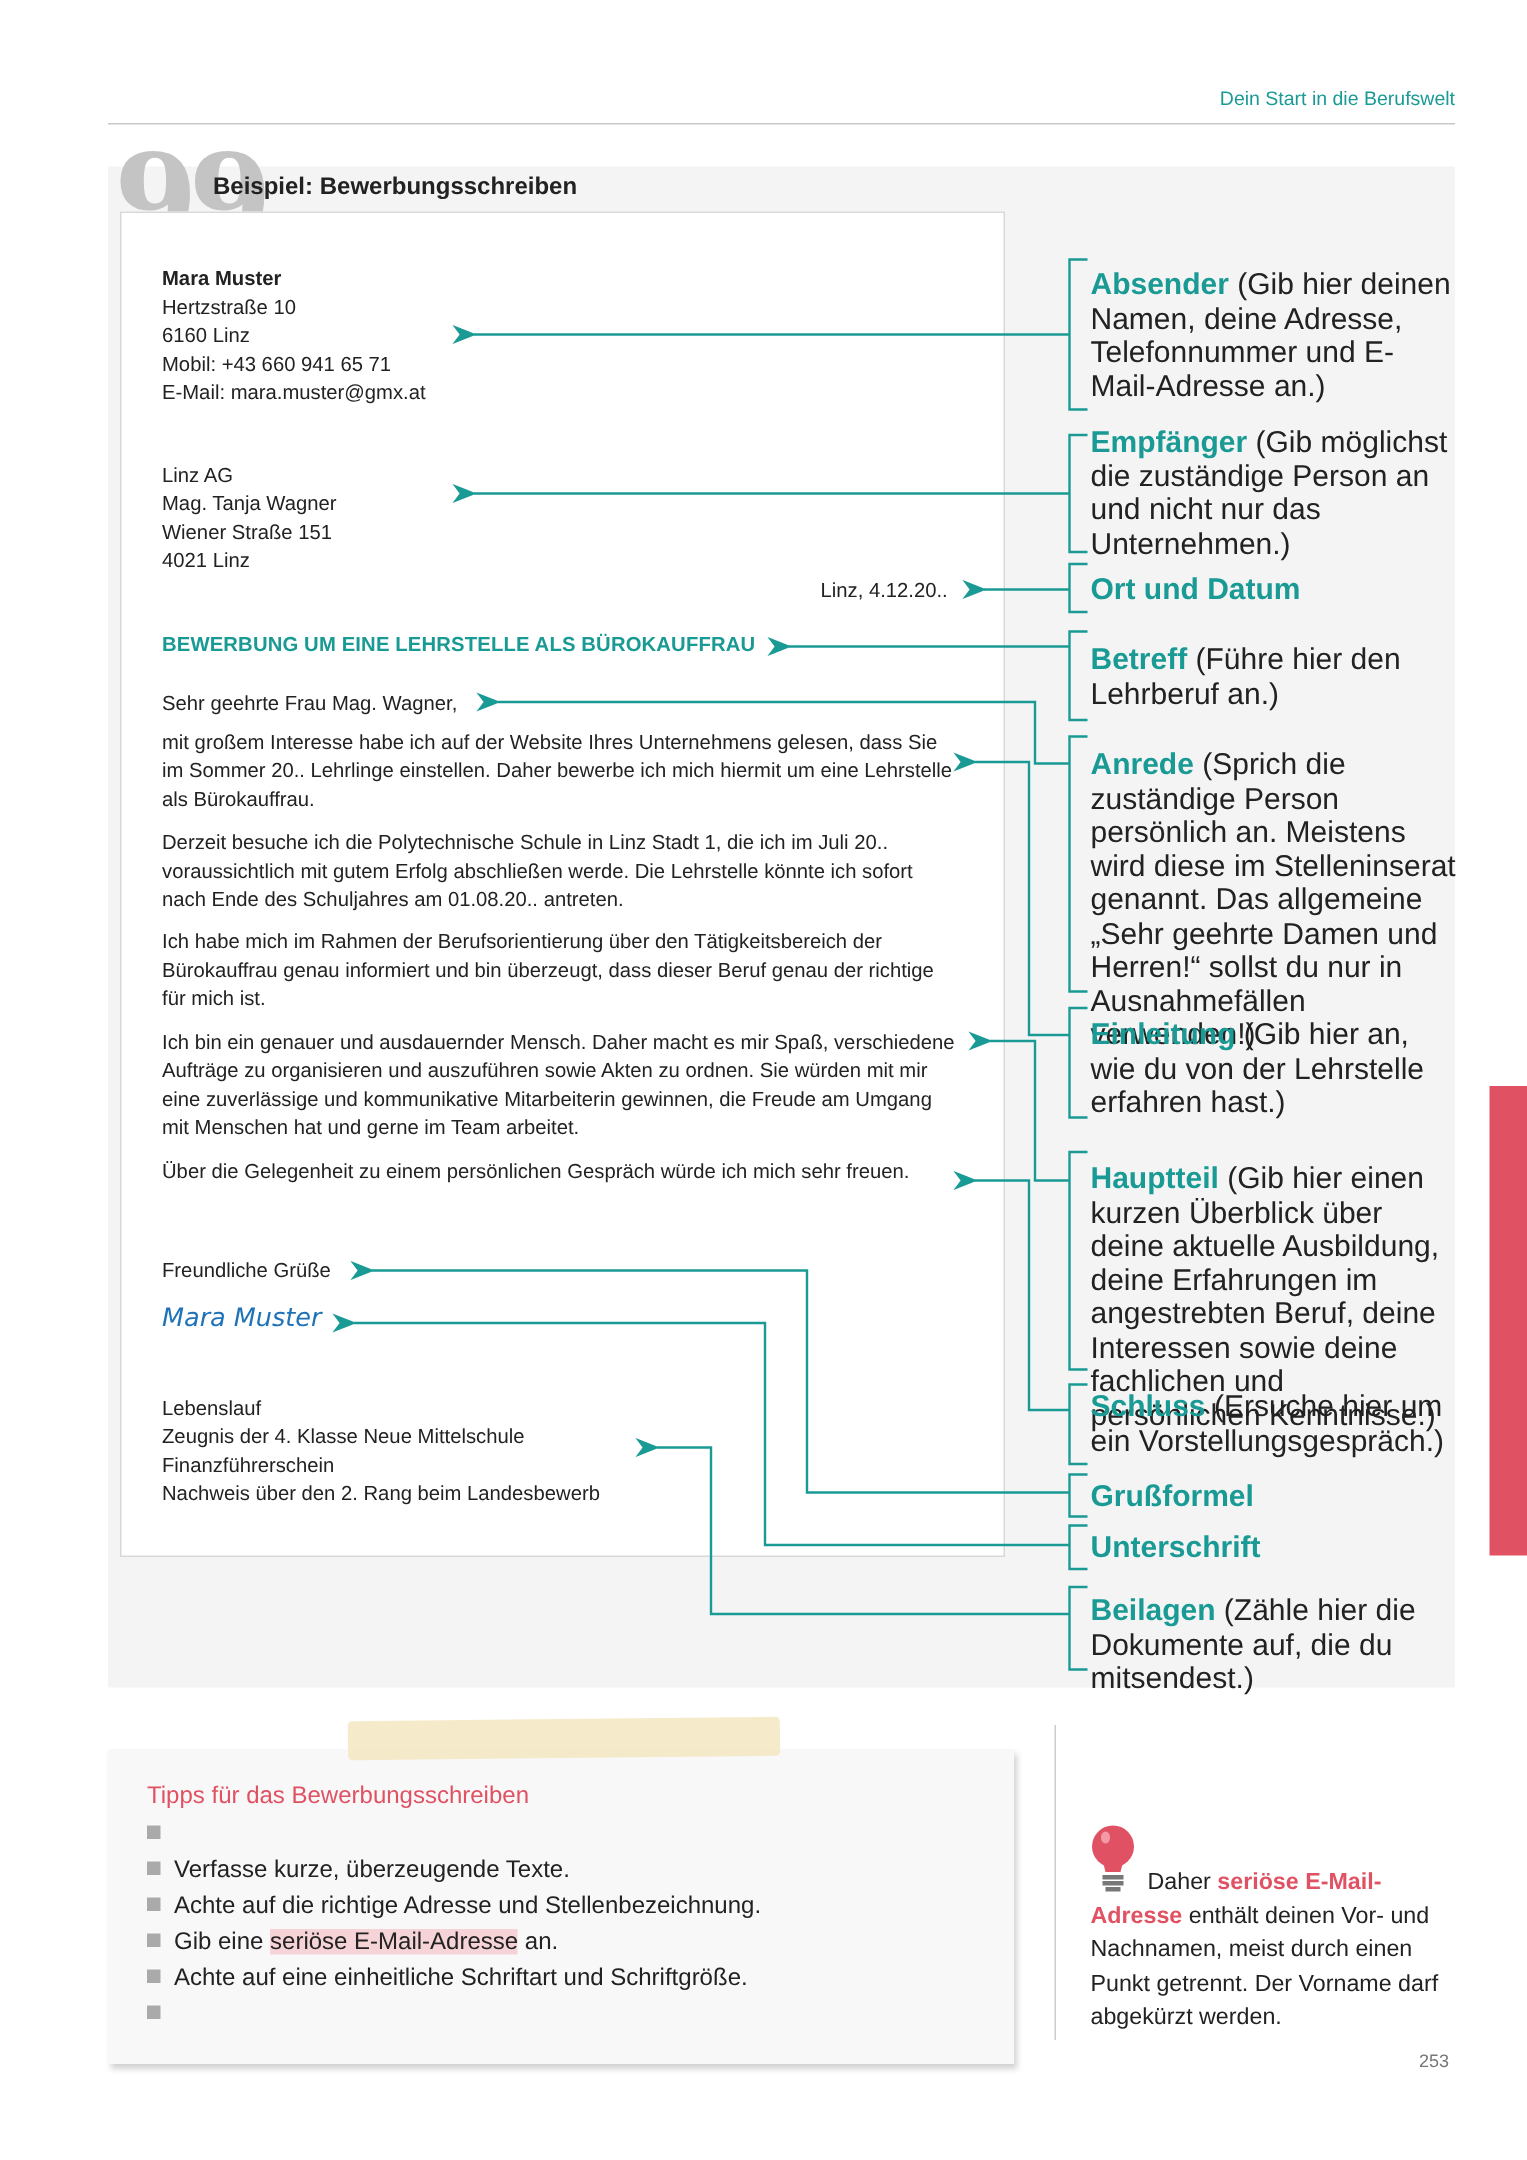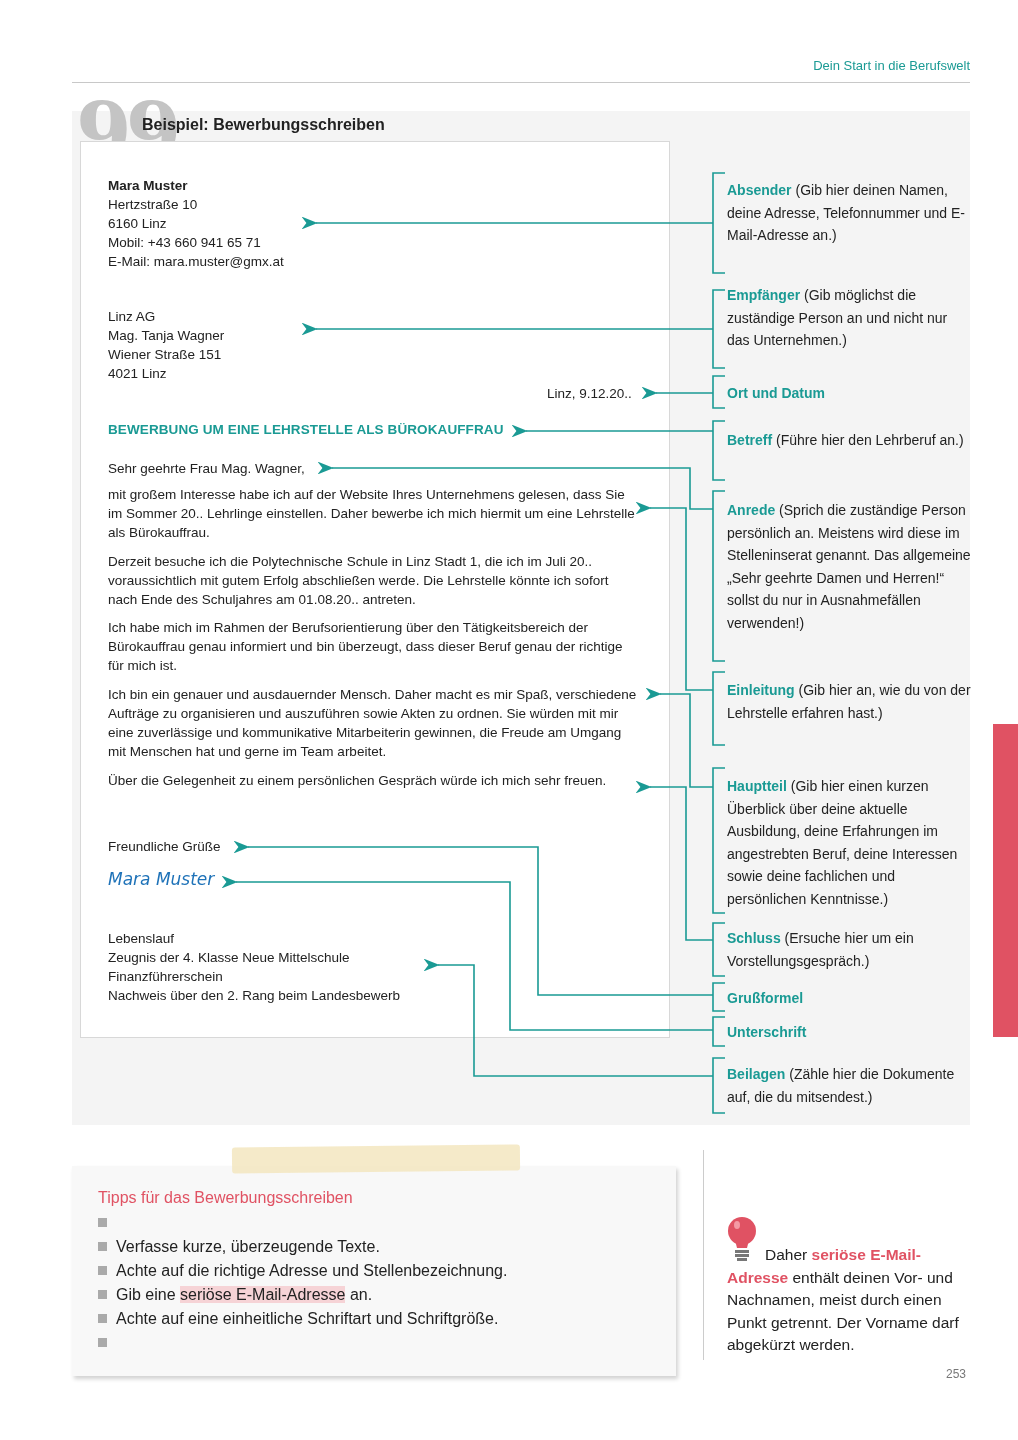--- a/index.html
+++ b/index.html
@@ -10,21 +10,21 @@
   #example-panel{left:72px;top:111px;width:898px;height:1014px;background:#f4f4f4;}
   #quote-icon{left:76px;top:92px;font-family:"DejaVu Serif",serif;font-size:80px;line-height:80px;color:#c4c4c4;font-weight:bold;letter-spacing:-6px;}
   #example-title{left:142px;top:116px;font-size:16px;font-weight:bold;color:#222;}
   #letter{left:80px;top:141px;width:588px;height:895px;background:#fff;border:1px solid #d8d8d8;}
   .lt{position:absolute;font-size:13.5px;line-height:19px;color:#222;}
   .lp{position:absolute;left:108px;width:530px;font-size:13.5px;line-height:19px;color:#222;}
   #sender-name{font-weight:bold;}
   #subject{left:108px;top:422px;font-size:13.5px;font-weight:bold;color:#1a9a94;letter-spacing:0.1px;}
   #signature{left:108px;top:869px;font-family:"DejaVu Sans",sans-serif;font-style:italic;font-size:17px;color:#1e72b8;}
   #connectors{left:0;top:0;width:1018px;height:1440px;pointer-events:none;}
-  .lbl{position:absolute;left:727px;width:245px;font-size:14px;line-height:22.5px;color:#222;}
+  .lbl{position:absolute;left:727px;width:245px;font-size:20px;line-height:22.5px;color:#222;}
   .lbl b{color:#1a9a94;}
   #side-tab{left:993px;top:724px;width:25px;height:313px;background:#e05263;}
   #tips-box{left:72px;top:1166px;width:604px;height:210px;background:#f8f8f8;box-shadow:2px 3px 4px rgba(0,0,0,0.18);}
   #tape{left:232px;top:1146px;width:288px;height:26px;background:#f3e6c0;opacity:0.85;border-radius:3px;transform:rotate(-0.6deg);}
   #tips-title{left:98px;top:1189px;font-size:16px;color:#e05263;}
   .tip{position:absolute;left:98px;font-size:16px;line-height:24px;color:#222;}
   .tip .sq{display:inline-block;width:9px;height:9px;background:#aaa;margin-right:9px;vertical-align:1px;}
   .hl{background:#f6d3d6;}
   #vrule{left:703px;top:1150px;width:1px;height:210px;background:#ccc;}
   #bulb{left:726px;top:1216px;width:32px;height:46px;}
@@ -52,21 +52,21 @@
   <div>E-Mail: mara.muster@gmx.at</div>
 </div>
 
 <div class="lt" style="left:108px;top:307px;">
   <div>Linz AG</div>
   <div>Mag. Tanja Wagner</div>
   <div>Wiener Straße 151</div>
   <div>4021 Linz</div>
 </div>
 
-<div class="lt" style="left:547px;top:384px;">Linz, 9.12.20..</div>
+<div class="lt" style="left:547px;top:384px;">Linz, 4.12.20..</div>
 <div class="abs" id="subject">BEWERBUNG UM EINE LEHRSTELLE ALS BÜROKAUFFRAU</div>
 <div class="lt" style="left:108px;top:459px;">Sehr geehrte Frau Mag. Wagner,</div>
 
 <div class="lp" style="top:485px;">mit großem Interesse habe ich auf der Website Ihres Unternehmens gelesen, dass Sie im Sommer 20.. Lehrlinge einstellen. Daher bewerbe ich mich hiermit um eine Lehrstelle als Bürokauffrau.</div>
 <div class="lp" style="top:552px;">Derzeit besuche ich die Polytechnische Schule in Linz Stadt 1, die ich im Juli 20.. voraussichtlich mit gutem Erfolg abschließen werde. Die Lehrstelle könnte ich sofort nach Ende des Schuljahres am 01.08.20.. antreten.</div>
 <div class="lp" style="top:618px;">Ich habe mich im Rahmen der Berufsorientierung über den Tätigkeitsbereich der Bürokauffrau genau informiert und bin überzeugt, dass dieser Beruf genau der richtige für mich ist.</div>
 <div class="lp" style="top:685px;">Ich bin ein genauer und ausdauernder Mensch. Daher macht es mir Spaß, verschiedene Aufträge zu organisieren und auszuführen sowie Akten zu ordnen. Sie würden mit mir eine zuverlässige und kommunikative Mitarbeiterin gewinnen, die Freude am Umgang mit Menschen hat und gerne im Team arbeitet.</div>
 <div class="lp" style="top:771px;">Über die Gelegenheit zu einem persönlichen Gespräch würde ich mich sehr freuen.</div>
 
 <div class="lt" style="left:108px;top:837px;">Freundliche Grüße</div>

